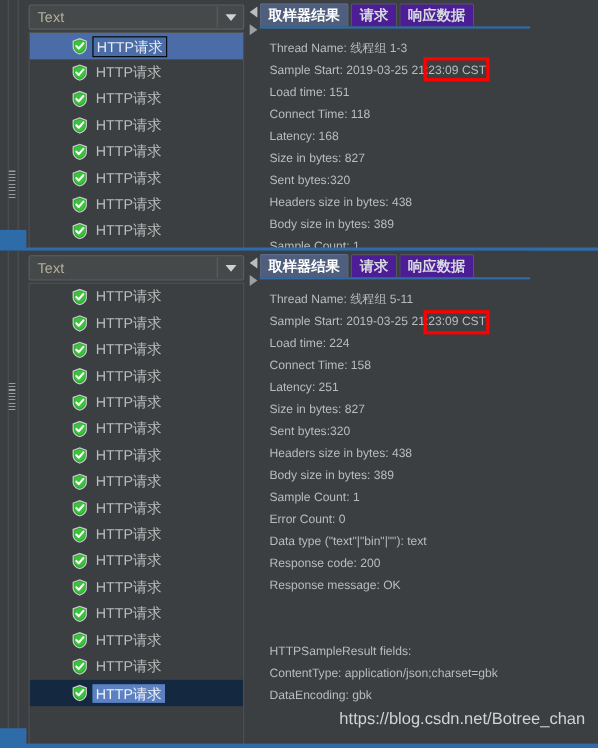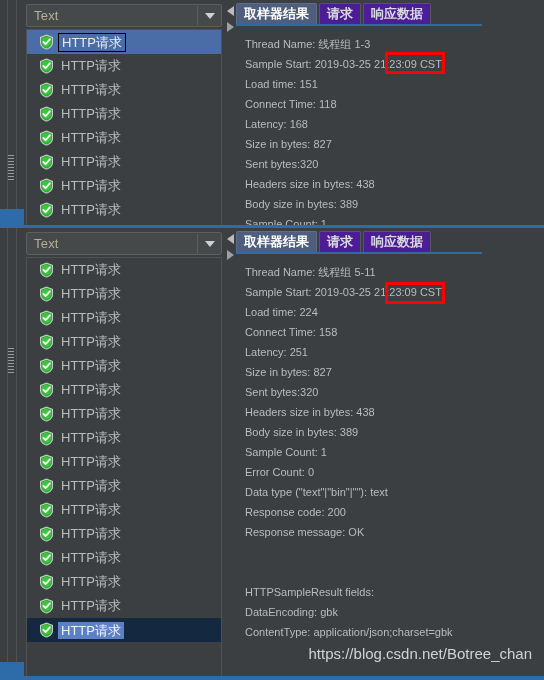--- a/index.html
+++ b/index.html
@@ -128,21 +128,21 @@
   }
   .tree-inner {
     position: absolute;
     top: 0; left: 0; right: 0; bottom: 0;
     overflow: hidden;
   }
   .row {
     height: 24px;
     display: flex;
     align-items: center;
-    padding-left: 12px;
+    padding-left: 38px;
     box-sizing: border-box;
   }
   .row.sel-bright { background: #4a6da7; }
   .row.sel-dark   { background: #14293f; }
 
   .shield {
     position: relative;
     width: 15px; height: 16px;
     flex: 0 0 auto;
     margin-right: 7px;
@@ -659,22 +659,22 @@
             <div class="dline">Headers size in bytes: 438</div>
             <div class="dline">Body size in bytes: 389</div>
             <div class="dline">Sample Count: 1</div>
             <div class="dline">Error Count: 0</div>
             <div class="dline">Data type ("text"|"bin"|""): text</div>
             <div class="dline">Response code: 200</div>
             <div class="dline">Response message: OK</div>
             <div class="dline blank">&nbsp;</div>
             <div class="dline blank">&nbsp;</div>
             <div class="dline">HTTPSampleResult fields:</div>
+            <div class="dline">ContentType: application/json;charset=gbk</div>
             <div class="dline">DataEncoding: gbk</div>
-            <div class="dline">ContentType: application/json;charset=gbk</div>
           </div>
       </div>
     </div>
 
     <div class="left-bottom-bar"></div>
   </div>
 
   <div class="redbox" id="redbox-top" style="left: 385px; top: 52px; width: 60px; height: 22px; border-color: rgb(255, 0, 0);"></div>
   <div class="redbox" id="redbox-bottom" style="left: 385px; top: 282px; width: 60px; height: 22px; border-color: rgb(255, 0, 0);"></div>
 

